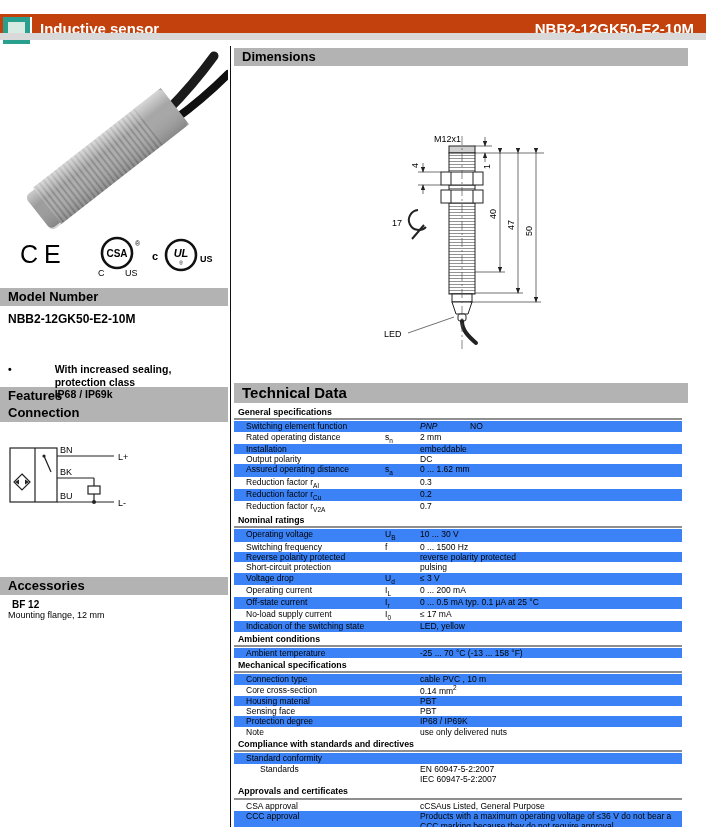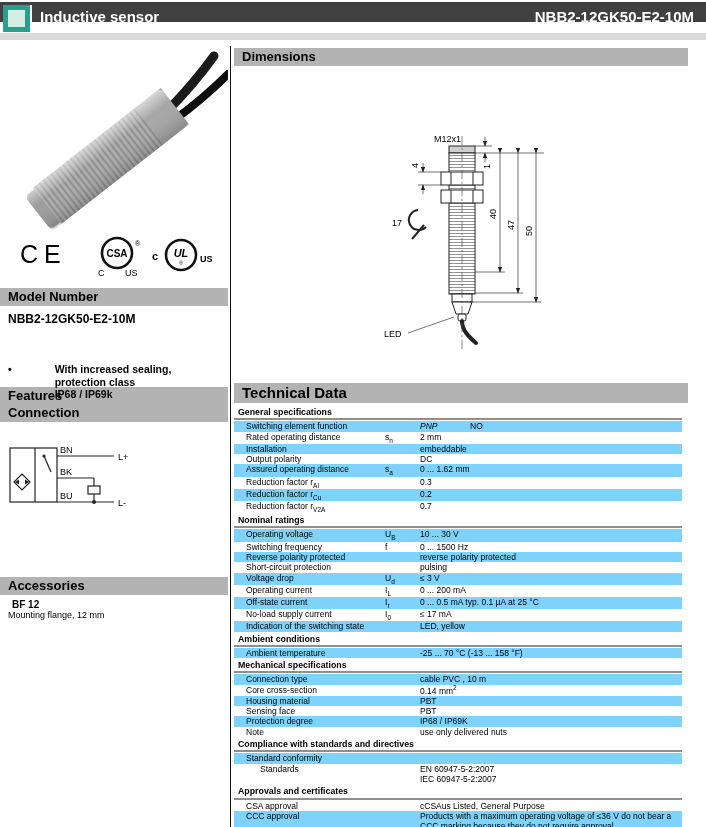--- a/index.html
+++ b/index.html
@@ -1,20 +1,20 @@
 <!DOCTYPE html>
 <html><head>
 <meta charset="utf-8">
 <style>
   html,body{margin:0;padding:0;background:#fff;}
   .page{position:relative;width:706px;height:827px;background:#fff;overflow:hidden;
         font-family:"Liberation Sans","DejaVu Sans",sans-serif;color:#000;}
 
   
-  .topbar{position:absolute;left:0;top:2px;width:706px;height:20px;background:#404040;}
+  .topbar{position:absolute;left:0;top:14px;width:706px;height:20px;background:#c2410c;}
   .topstrip{position:absolute;left:0;top:33px;width:706px;height:7px;background:#d9d9d9;}
   .brand{position:absolute;left:3px;top:3px;width:27px;height:27px;background:#d7ebe3;
          border:5px solid #29a08e;box-sizing:border-box;box-shadow:2px 0 0 #fff;}
   .htitle{position:absolute;left:40px;top:0;height:29px;line-height:29px;color:#fff;
           font-size:15px;font-weight:bold;}
   .hmodel{position:absolute;right:12px;top:0;height:29px;line-height:29px;color:#fff;
           font-size:15px;font-weight:bold;}
 
   
   .leftcol{position:absolute;left:0;top:48px;width:228px;height:779px;}
@@ -45,21 +45,21 @@
   
   .dim-bar{position:absolute;left:0;top:0;width:446px;}
   .dim-svg{position:absolute;left:138px;top:76px;}
   .td-bar{position:absolute;left:0;top:335px;width:446px;height:20px;line-height:20px;font-size:15px;}
 
   
   .ttable{position:absolute;left:0;top:357px;width:448px;font-size:8.5px;}
   .tsec{font-weight:bold;font-size:8.8px;line-height:10.3px;margin-top:2px;margin-bottom:1px;
         padding:0 0 1px 4px;border-bottom:2px solid #8f8f8f;}
   .trow{display:flex;min-height:10.3px;line-height:10.3px;padding-left:12px;align-items:flex-start;}
-  .trow.shade{background:#7dd3fc;}
+  .trow.shade{background:#3b82f6;}
   .lab{width:139px;flex:none;}
   .lab.ind2{padding-left:14px;width:125px;}
   .sym{width:35px;flex:none;}
   .val{flex:1;padding-right:8px;}
   sub{font-size:6.5px;line-height:1;}
   sup{font-size:6.5px;line-height:1;}
   svg text{font-family:"Liberation Sans","DejaVu Sans",sans-serif;}
 </style>
 </head>
 <body>

